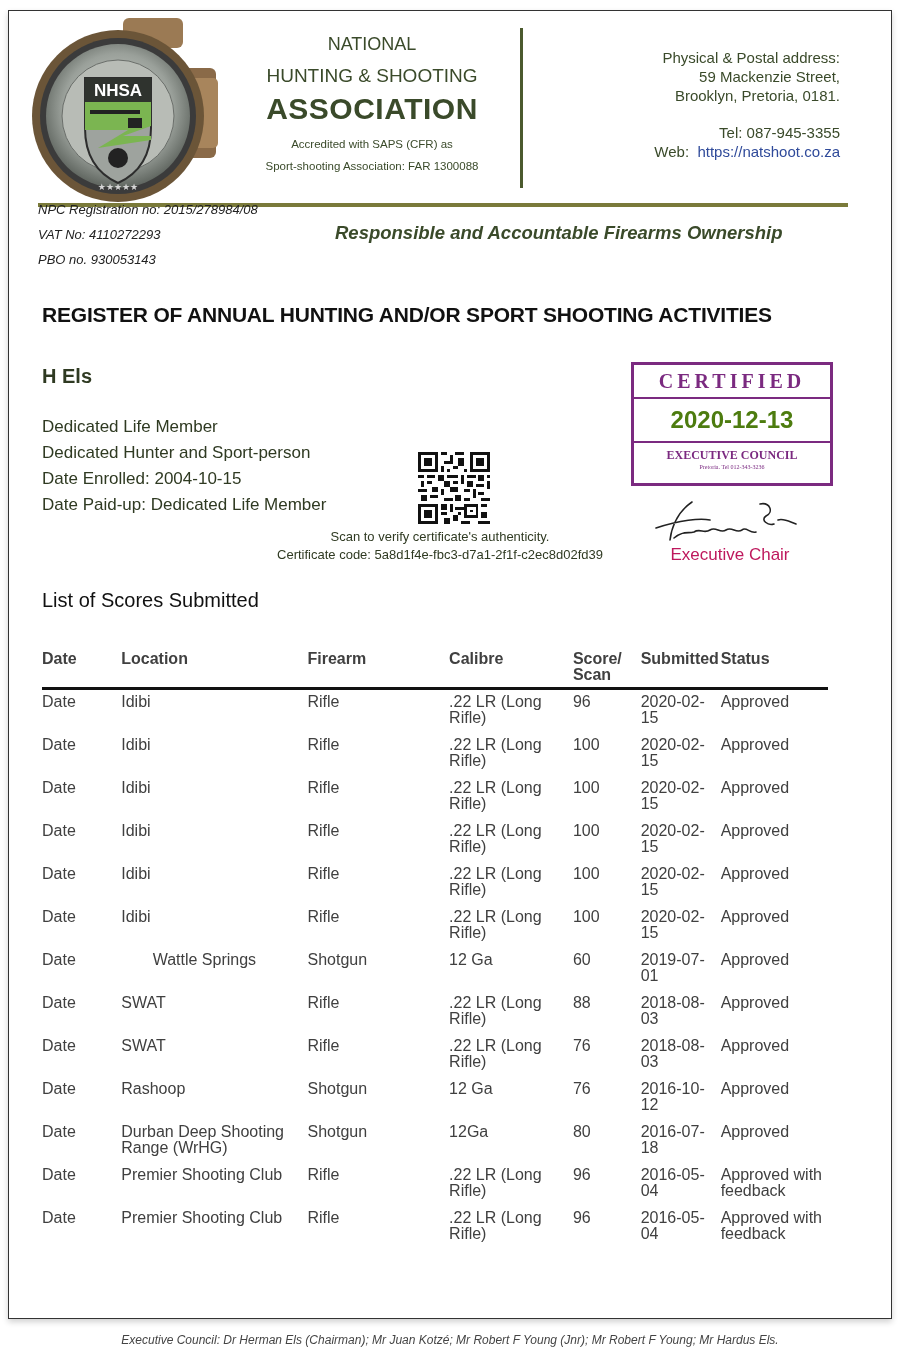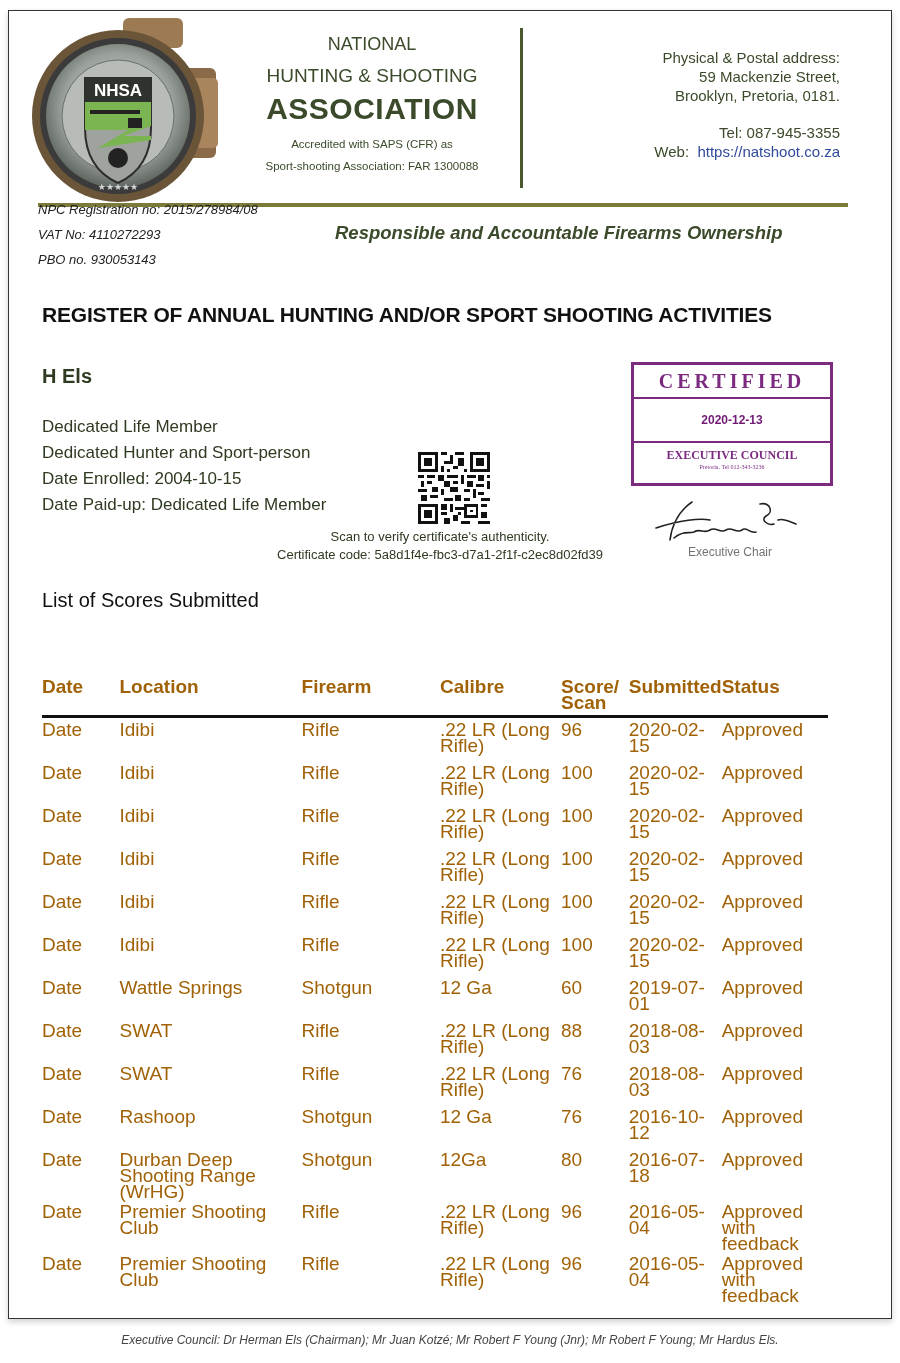--- a/index.html
+++ b/index.html
@@ -17,27 +17,27 @@
   .hrule { position:absolute; left:38px; top:203px; width:810px; height:4px; background:#7a7a3a; }
   .reg { position:absolute; left:38px; top:197px; font-size:13px; font-style:italic; line-height:25px; color:#222; }
   .slogan { position:absolute; left:335px; top:222px; font-size:18.5px; font-weight:bold; font-style:italic; color:#3a4a2a; }
   .title { position:absolute; left:42px; top:303px; font-size:21px; font-weight:bold; color:#111; letter-spacing:-0.2px; }
   .member-name { position:absolute; left:42px; top:365px; font-size:20px; font-weight:bold; color:#2f3a22; }
   .member-lines { position:absolute; left:42px; top:414px; font-size:17px; line-height:26px; color:#2f3a22; }
   .qr { position:absolute; left:418px; top:452px; width:72px; height:72px; }
   .qr-text { position:absolute; left:250px; top:528px; width:380px; text-align:center; font-size:13px; line-height:18px; color:#2f3a22; }
   .stamp { position:absolute; left:631px; top:362px; width:196px; height:118px; border:3px solid #7b2a80; color:#7b2a80; }
   .stamp .s1 { height:32px; border-bottom:2px solid #7b2a80; text-align:center; font-family:"Liberation Serif", serif; font-weight:bold; font-size:20px; letter-spacing:4px; line-height:32px; }
-  .stamp .s2 { height:42px; border-bottom:2px solid #7b2a80; text-align:center; font-size:12px; font-weight:bold; line-height:42px; color:#701a75; }
+  .stamp .s2 { height:42px; border-bottom:2px solid #7b2a80; text-align:center; font-size:24px; font-weight:bold; line-height:42px; color:#4d7c0f; }
   .stamp .s3 { text-align:center; font-family:"Liberation Serif", serif; font-weight:bold; font-size:12px; line-height:16px; padding-top:4px; }
   .stamp .s4 { text-align:center; font-family:"Liberation Serif", serif; font-size:6px; line-height:8px; }
   .sig { position:absolute; left:650px; top:490px; width:160px; height:60px; }
-  .sig-label { position:absolute; left:640px; top:545px; width:180px; text-align:center; font-size:12px; color:#737373; }
+  .sig-label { position:absolute; left:640px; top:545px; width:180px; text-align:center; font-size:17px; color:#be185d; }
   .section { position:absolute; left:42px; top:589px; font-size:20px; font-weight:normal; color:#111; }
-  table.scores { position:absolute; left:42px; top:651px; width:786px; border-collapse:collapse; font-size:19px; color:#a16207;margin-top:28px; }
+  table.scores { position:absolute; left:42px; top:651px; width:786px; border-collapse:collapse; font-size:16px; color:#404040; }
   table.scores th { text-align:left; font-weight:bold; vertical-align:top; padding:0 0 4px 0; line-height:16px; border-bottom:3px solid #111; height:31px; }
   table.scores td { vertical-align:top; padding:0; line-height:16px; height:39px; padding-top:4px; }
   table.scores tr:first-child td { }
   .c1 { width:80px; } .c2 { width:188px; } .c3 { width:143px; } .c4 { width:125px; } .c5 { width:62px; } .c6 { width:80px; } .c7 { width:108px; }
   .footer { position:absolute; left:0; top:1333px; width:900px; text-align:center; font-size:12px; font-style:italic; color:#444; }
 </style>
 </head>
 <body>
 
 <div class="page"></div>
@@ -255,21 +255,21 @@
         <td>Date</td>
         <td style="padding-right: 20px;">Idibi</td>
         <td>Rifle</td>
         <td>.22 LR (Long Rifle)</td>
         <td>100</td>
         <td>2020-02-15</td>
         <td>Approved</td>
       </tr>
       <tr>
         <td>Date</td>
-        <td style="padding-right: 20px;">Wattle Springs</td>
+        <td style="padding-right: 20px; text-align: center;">Wattle Springs</td>
         <td>Shotgun</td>
         <td>12 Ga</td>
         <td>60</td>
         <td>2019-07-01</td>
         <td>Approved</td>
       </tr>
       <tr>
         <td>Date</td>
         <td style="padding-right: 20px;">SWAT</td>
         <td>Rifle</td>

